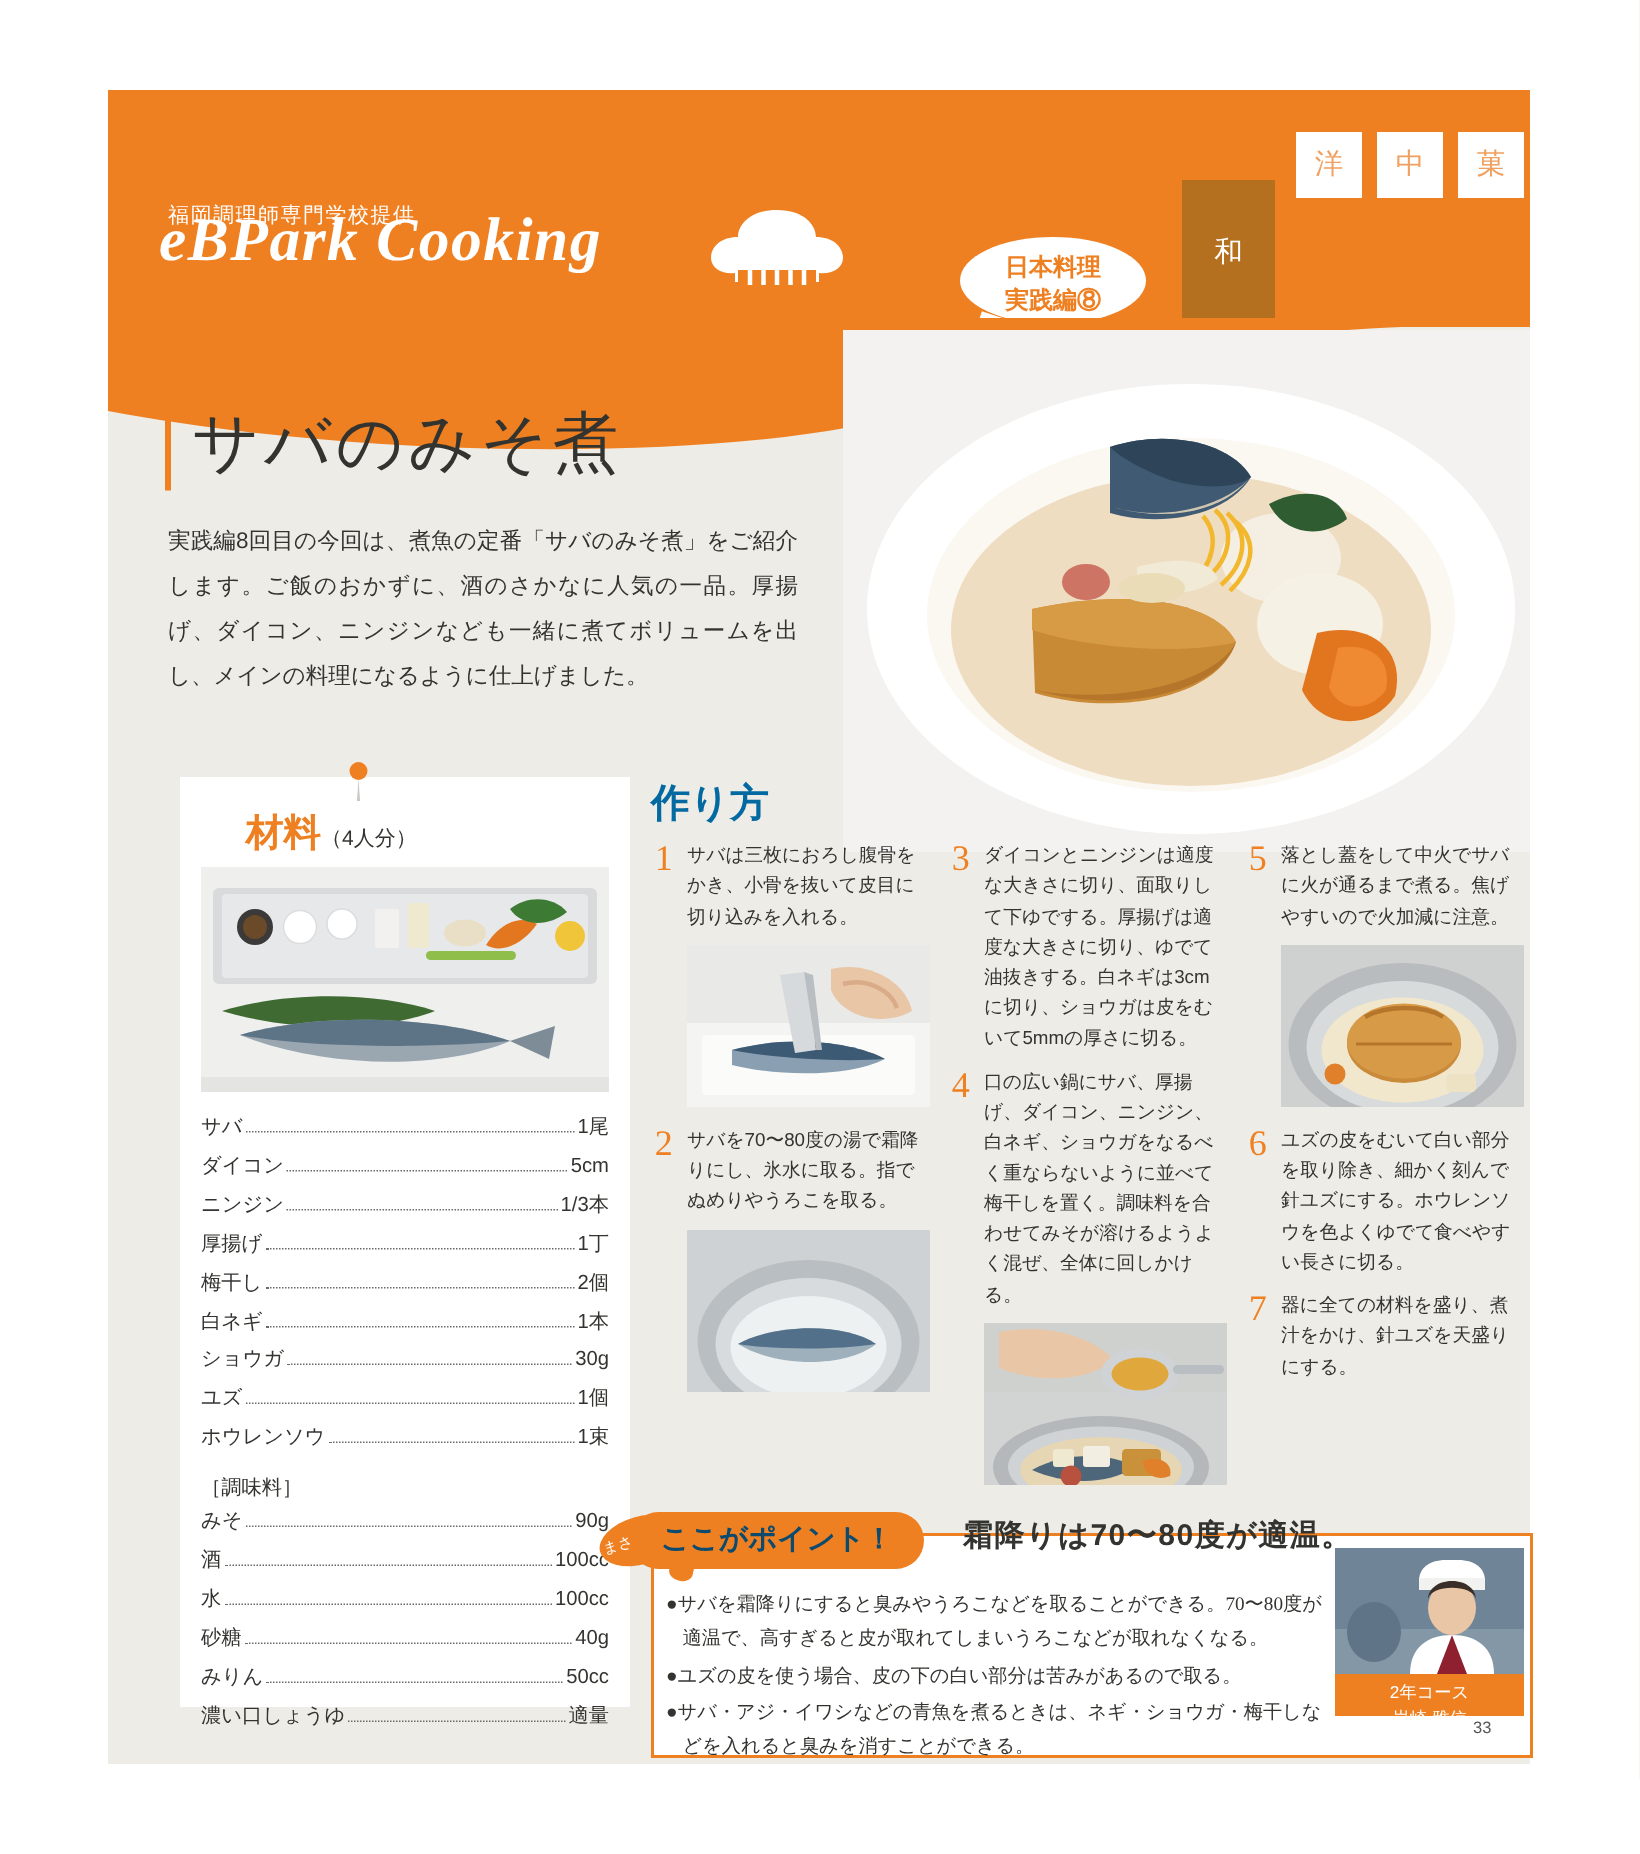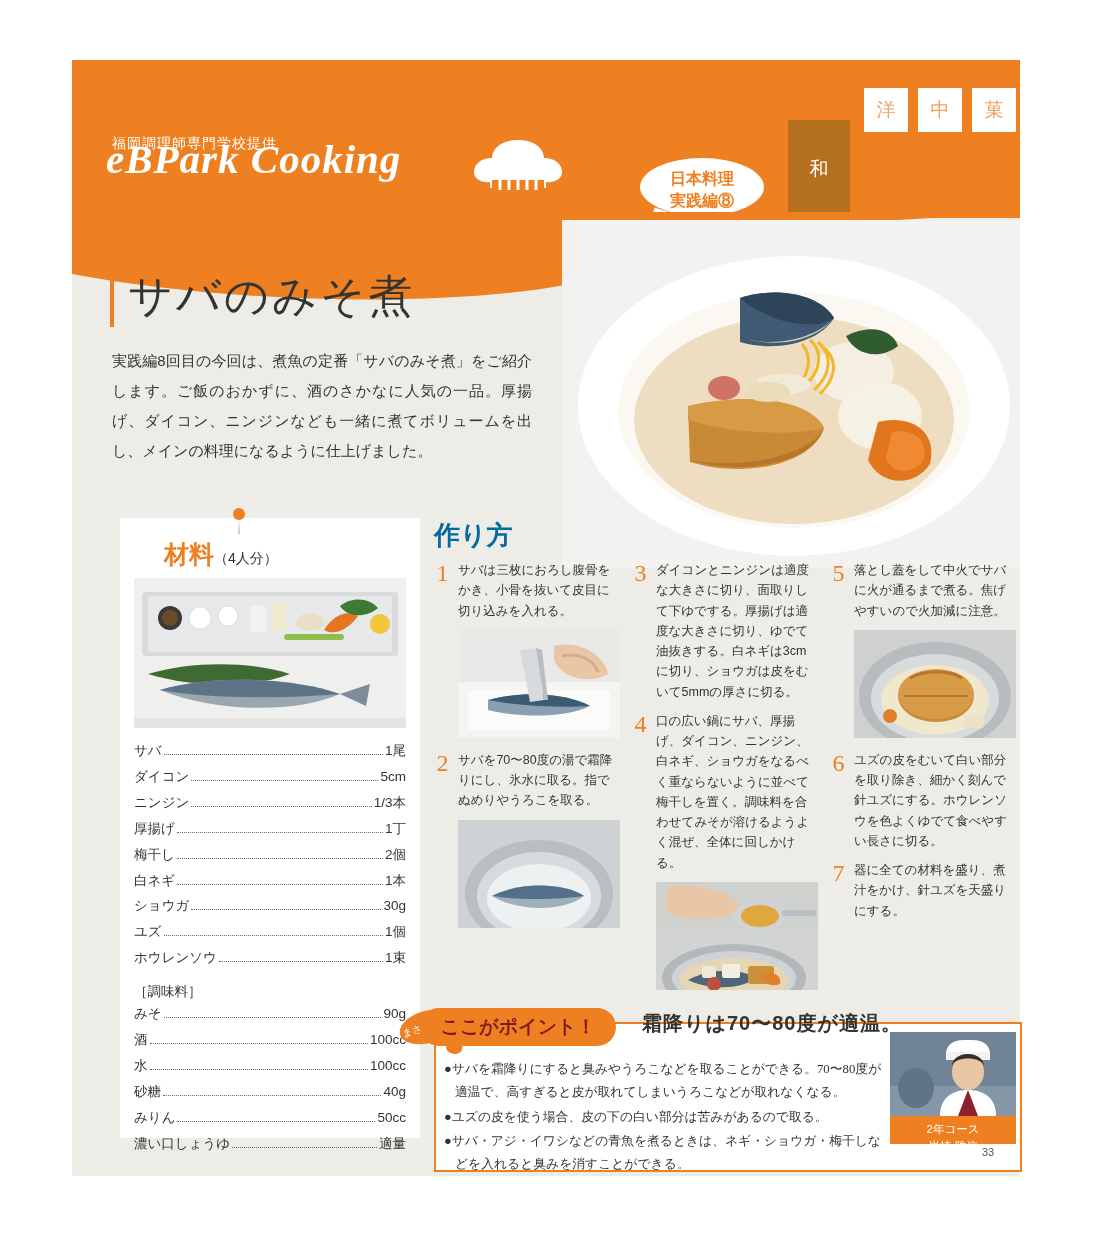--- a/index.html
+++ b/index.html
@@ -146,21 +146,21 @@
     width:162px; height:108px; margin:6px 0 12px 24px;
     overflow:hidden; background:#cfcfcd;
   }
   
   .point-box {
     position:absolute; left:362px; top:962px; width:588px; height:150px;
     border:2px solid #ef8022; background:#ffffff;
   }
   .point-badge {
     position:absolute; left:348px; top:948px; width:196px; height:38px;
-    background:#ef8022; color:#7f1d1d; border-radius:19px;
+    background:#ef8022; color:#0c4a6e; border-radius:19px;
     font-size:19px; font-weight:bold; text-align:center; line-height:38px;
   }
   .point-badge:after {
     content:""; position:absolute; left:26px; bottom:-8px;
     width:16px; height:12px; background:#ef8022;
     border-radius:0 0 50% 50%; transform:rotate(12deg);
   }
   .badge-mini {
     position:absolute; left:326px; top:948px;
     width:58px; height:38px; color:#ffffff; font-size:10px;

